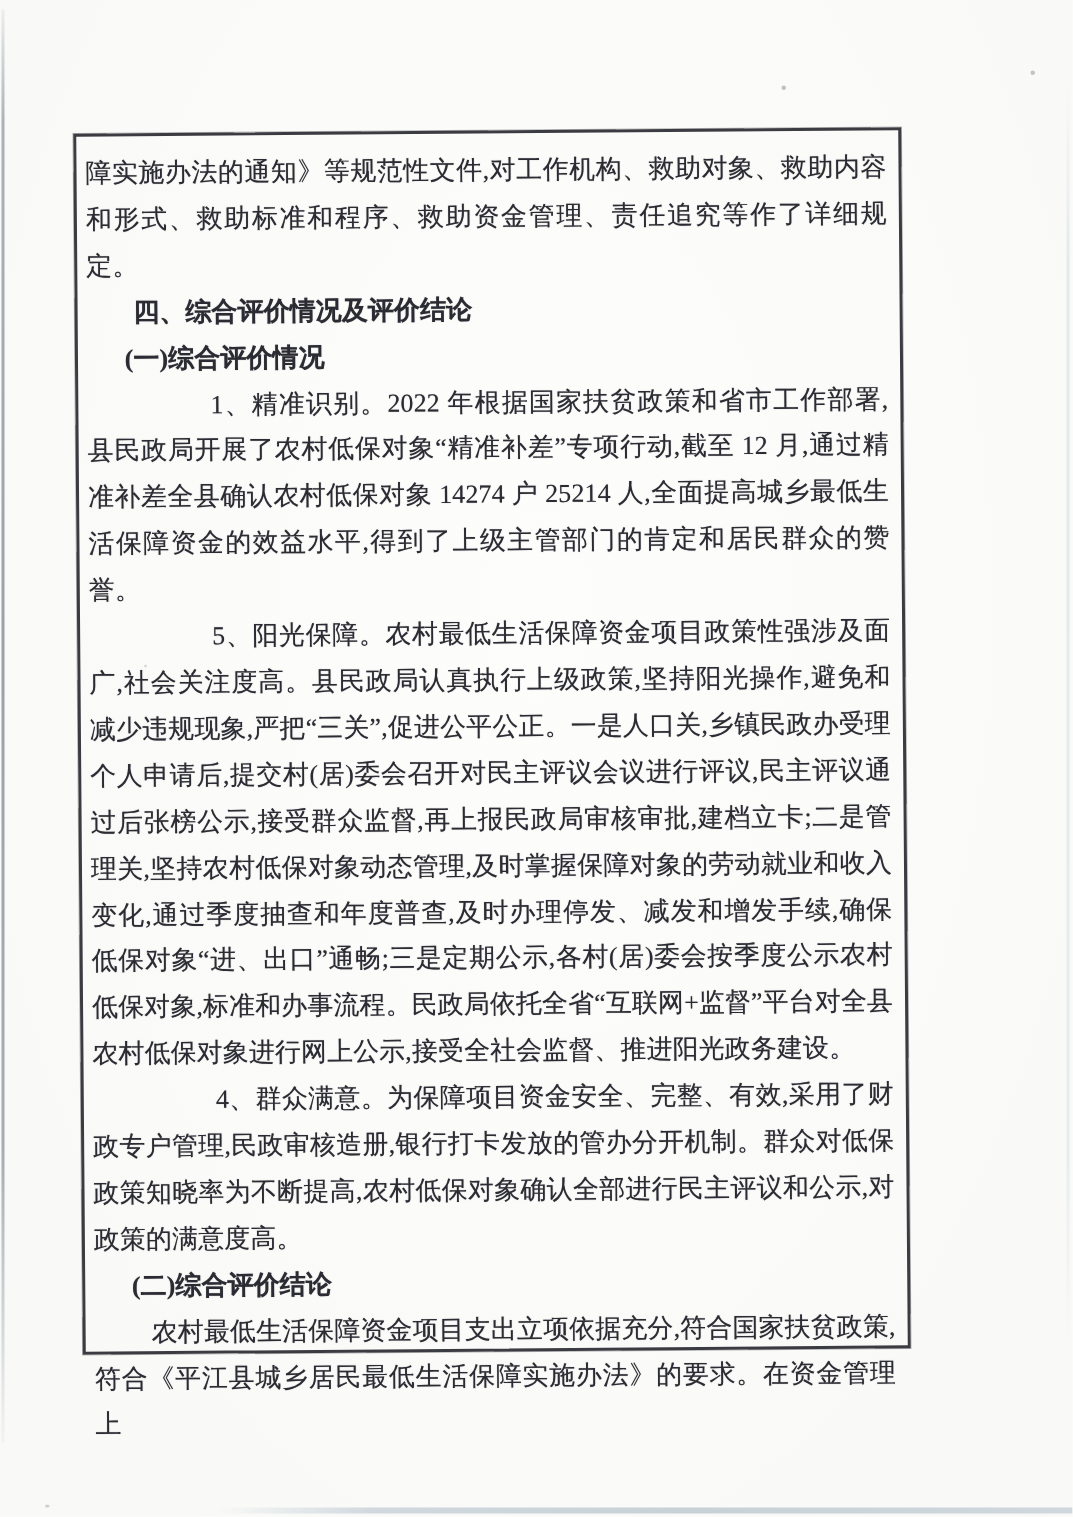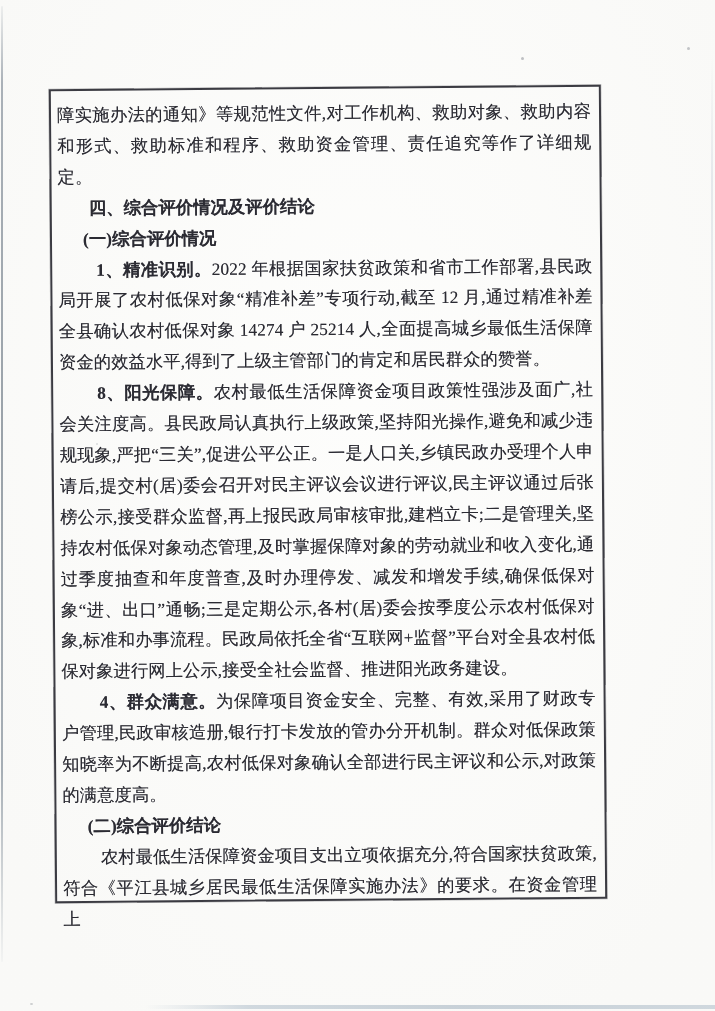--- a/index.html
+++ b/index.html
@@ -96,39 +96,39 @@
     line-height: 30.9px;
     letter-spacing: 0.1px;
     color: var(--ink, #2b2b33);
     text-align: justify;
     text-shadow: 0 0 0.6px rgba(43,43,51,0.55);
   }
   .para.continuation { text-indent: 0; }
   .para.body         { text-indent: 2.2em; }
   .para.heading      { text-indent: 1.8em; font-weight: bold; }
   .para.subheading   { text-indent: 1.45em; font-weight: bold; }
-  .para b { font-weight: bold; }
+  .para b { font-weight: normal; margin-left: 44px; }
 </style>
 </head>
 <body>
 
 <div class="page">
   <div class="edge-left"></div>
   <div class="edge-bottom"></div>
   <div class="edge-right"></div>
   <div class="speck s1"></div>
   <div class="speck s2"></div>
   <div class="speck s3"></div>
   <div class="speck s4"></div>
 
   <div class="table-cell">
     <div class="doc-body" id="doc-body">
         <div class="para continuation">障实施办法的通知》等规范性文件,对工作机构、救助对象、救助内容和形式、救助标准和程序、救助资金管理、责任追究等作了详细规定。</div>
         <div class="para heading">四、综合评价情况及评价结论</div>
         <div class="para subheading">(一)综合评价情况</div>
         <div class="para body"><b>1、精准识别。</b>2022 年根据国家扶贫政策和省市工作部署,县民政局开展了农村低保对象“精准补差”专项行动,截至 12 月,通过精准补差全县确认农村低保对象 14274 户 25214 人,全面提高城乡最低生活保障资金的效益水平,得到了上级主管部门的肯定和居民群众的赞誉。</div>
-        <div class="para body"><b>8、阳光保障。</b>农村最低生活保障资金项目政策性强涉及面广,社会关注度高。县民政局认真执行上级政策,坚持阳光操作,避免和减少违规现象,严把“三关”,促进公平公正。一是人口关,乡镇民政办受理个人申请后,提交村(居)委会召开对民主评议会议进行评议,民主评议通过后张榜公示,接受群众监督,再上报民政局审核审批,建档立卡;二是管理关,坚持农村低保对象动态管理,及时掌握保障对象的劳动就业和收入变化,通过季度抽查和年度普查,及时办理停发、减发和增发手续,确保低保对象“进、出口”通畅;三是定期公示,各村(居)委会按季度公示农村低保对象,标准和办事流程。民政局依托全省“互联网+监督”平台对全县农村低保对象进行网上公示,接受全社会监督、推进阳光政务建设。</div>
+        <div class="para body"><b>5、阳光保障。</b>农村最低生活保障资金项目政策性强涉及面广,社会关注度高。县民政局认真执行上级政策,坚持阳光操作,避免和减少违规现象,严把“三关”,促进公平公正。一是人口关,乡镇民政办受理个人申请后,提交村(居)委会召开对民主评议会议进行评议,民主评议通过后张榜公示,接受群众监督,再上报民政局审核审批,建档立卡;二是管理关,坚持农村低保对象动态管理,及时掌握保障对象的劳动就业和收入变化,通过季度抽查和年度普查,及时办理停发、减发和增发手续,确保低保对象“进、出口”通畅;三是定期公示,各村(居)委会按季度公示农村低保对象,标准和办事流程。民政局依托全省“互联网+监督”平台对全县农村低保对象进行网上公示,接受全社会监督、推进阳光政务建设。</div>
         <div class="para body"><b>4、群众满意。</b>为保障项目资金安全、完整、有效,采用了财政专户管理,民政审核造册,银行打卡发放的管办分开机制。群众对低保政策知晓率为不断提高,农村低保对象确认全部进行民主评议和公示,对政策的满意度高。</div>
         <div class="para subheading">(二)综合评价结论</div>
         <div class="para body">农村最低生活保障资金项目支出立项依据充分,符合国家扶贫政策,符合《平江县城乡居民最低生活保障实施办法》的要求。在资金管理上</div>
       </div>
   </div>
 </div>
 
 </body></html>

